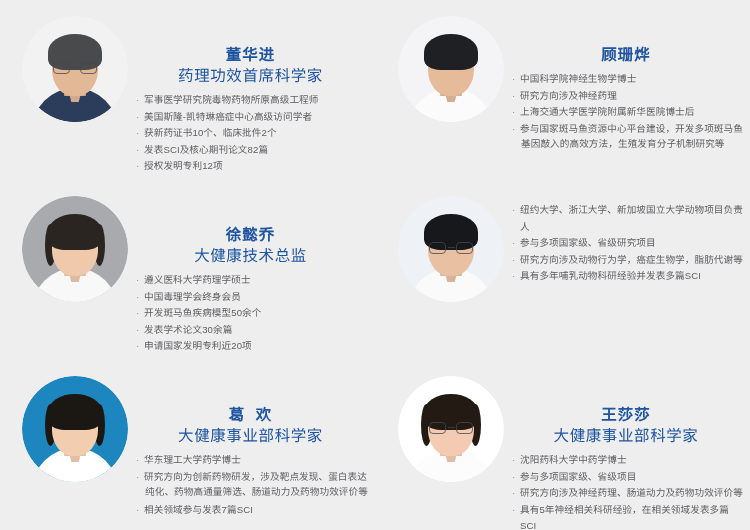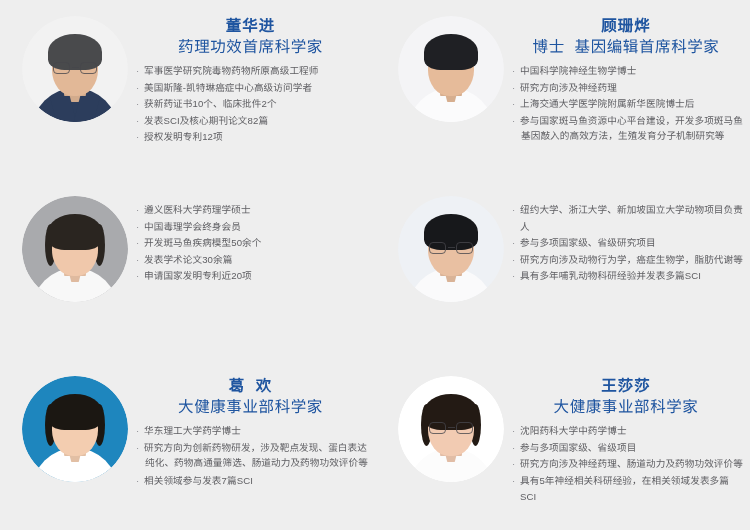--- a/index.html
+++ b/index.html
@@ -129,20 +129,21 @@
 
   .card-body {
     flex: 1 1 auto;
     min-width: 0;
     padding-left: 8px;
     padding-right: 6px;
   }
   .name-block {
     text-align: center;
     padding-right: 4px;
+    margin-top: 29px;
   }
   .person-name {
     color: #1f55a0;
     font-weight: bold;
     font-size: 15.5px;
     line-height: 20px;
     letter-spacing: 1px;
     white-space: pre;
   }
   .person-title {
@@ -222,21 +223,20 @@
           <div class="p-neck" style="background: rgb(230, 187, 154); filter: brightness(0.93);"></div>
           <div class="p-head" style="background: rgb(230, 187, 154);"></div>
           <div class="p-hair" style="background: rgb(31, 32, 36);"></div>
           <div class="p-collar-l" style="background: rgb(251, 251, 252);"></div>
           <div class="p-collar-r" style="background: rgb(251, 251, 252);"></div>
         </div>
       </div>
       <div class="card-body">
         <div class="name-block">
           <div class="person-name">顾珊烨</div>
-          <div class="person-title">博士  基因编辑首席科学家</div>
         </div>
         <ul class="bullet-list">
           <li class="bullet-item"><span class="dot">·</span><span>中国科学院神经生物学博士</span></li>
           <li class="bullet-item"><span class="dot">·</span><span>研究方向涉及神经药理</span></li>
           <li class="bullet-item"><span class="dot">·</span><span>上海交通大学医学院附属新华医院博士后</span></li>
           <li class="bullet-item"><span class="dot">·</span><span>参与国家斑马鱼资源中心平台建设，开发多项斑马鱼</span><span class="cont">基因敲入的高效方法，生殖发育分子机制研究等</span></li>
         </ul>
       </div>
     </div>
     <div class="profile-card">
@@ -247,20 +247,24 @@
           <div class="p-neck" style="background: rgb(240, 200, 171); filter: brightness(0.93);"></div>
           <div class="p-hair-side-l" style="background: rgb(42, 37, 32);"></div>
           <div class="p-hair-side-r" style="background: rgb(42, 37, 32);"></div>
           <div class="p-head" style="background: rgb(240, 200, 171);"></div>
           <div class="p-hair" style="background: rgb(42, 37, 32);"></div>
           <div class="p-collar-l" style="background: rgb(248, 248, 248);"></div>
           <div class="p-collar-r" style="background: rgb(248, 248, 248);"></div>
         </div>
       </div>
       <div class="card-body">
+        <div class="name-block">
+          <div class="person-name">徐懿乔</div>
+          <div class="person-title">大健康技术总监</div>
+        </div>
         <ul class="bullet-list">
           <li class="bullet-item"><span class="dot">·</span><span>遵义医科大学药理学硕士</span></li>
           <li class="bullet-item"><span class="dot">·</span><span>中国毒理学会终身会员</span></li>
           <li class="bullet-item"><span class="dot">·</span><span>开发斑马鱼疾病模型50余个</span></li>
           <li class="bullet-item"><span class="dot">·</span><span>发表学术论文30余篇</span></li>
           <li class="bullet-item"><span class="dot">·</span><span>申请国家发明专利近20项</span></li>
         </ul>
       </div>
     </div>
     <div class="profile-card">

